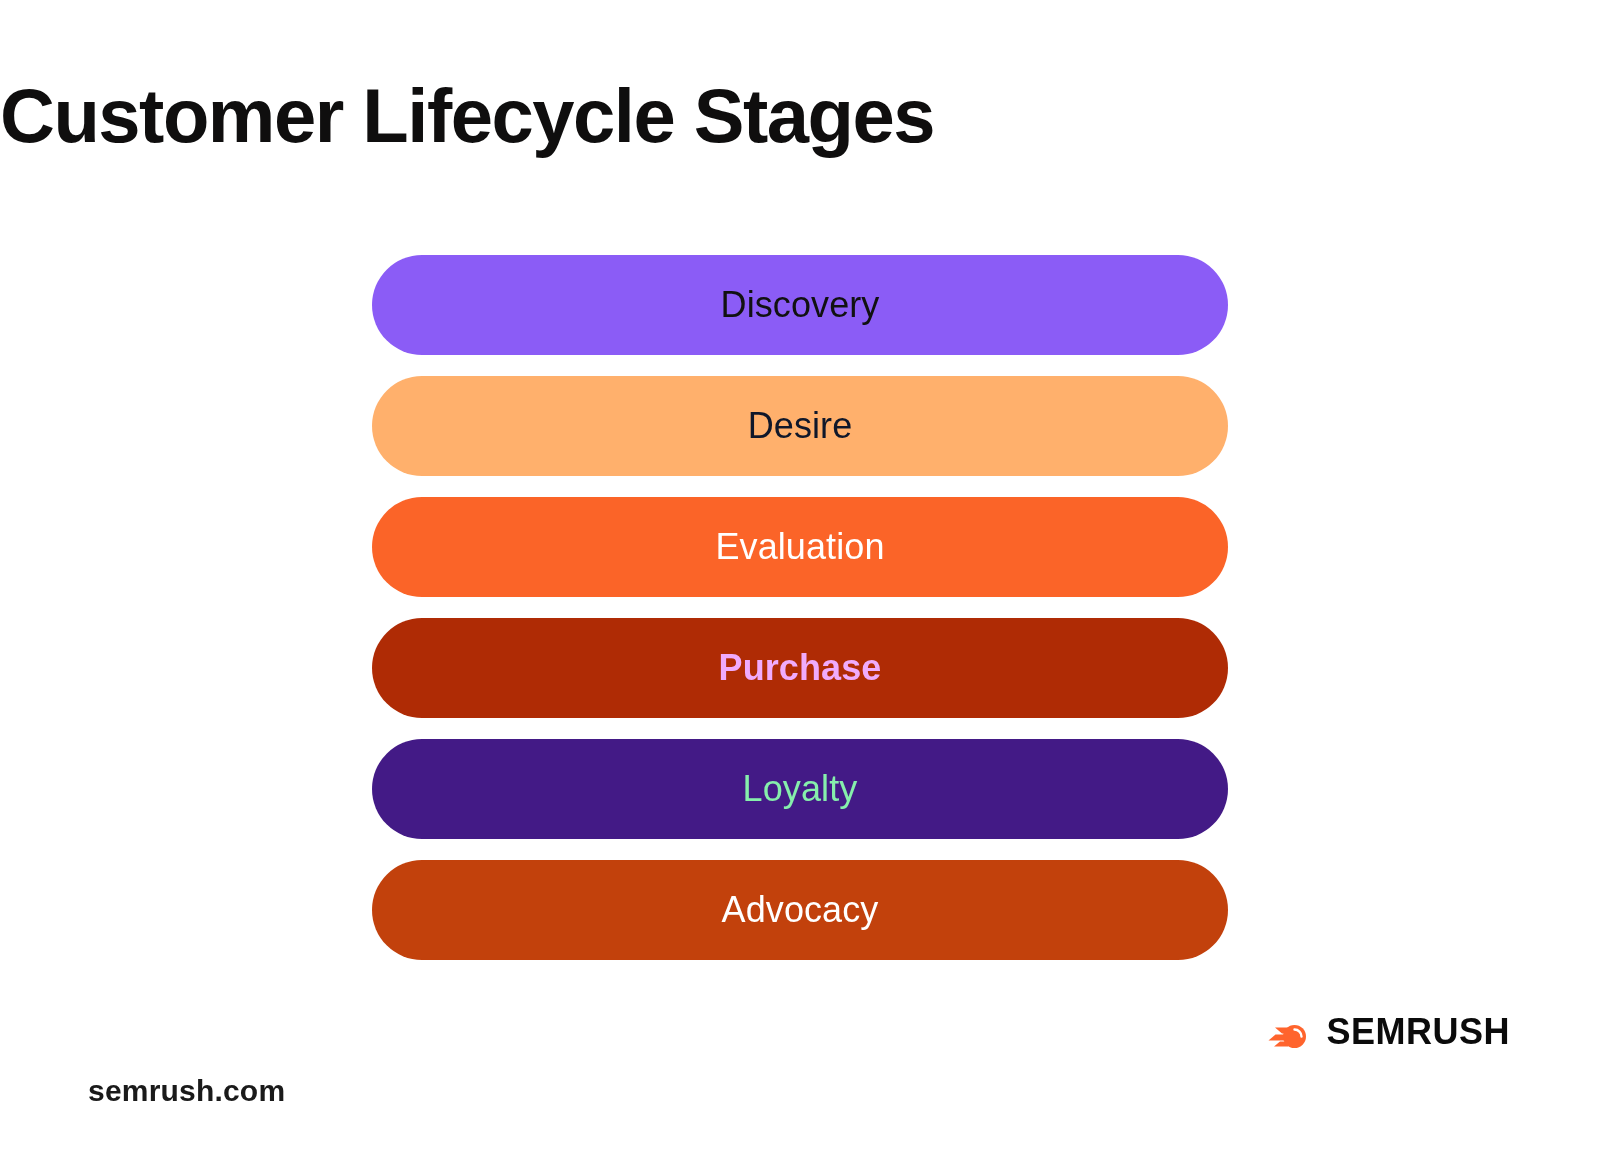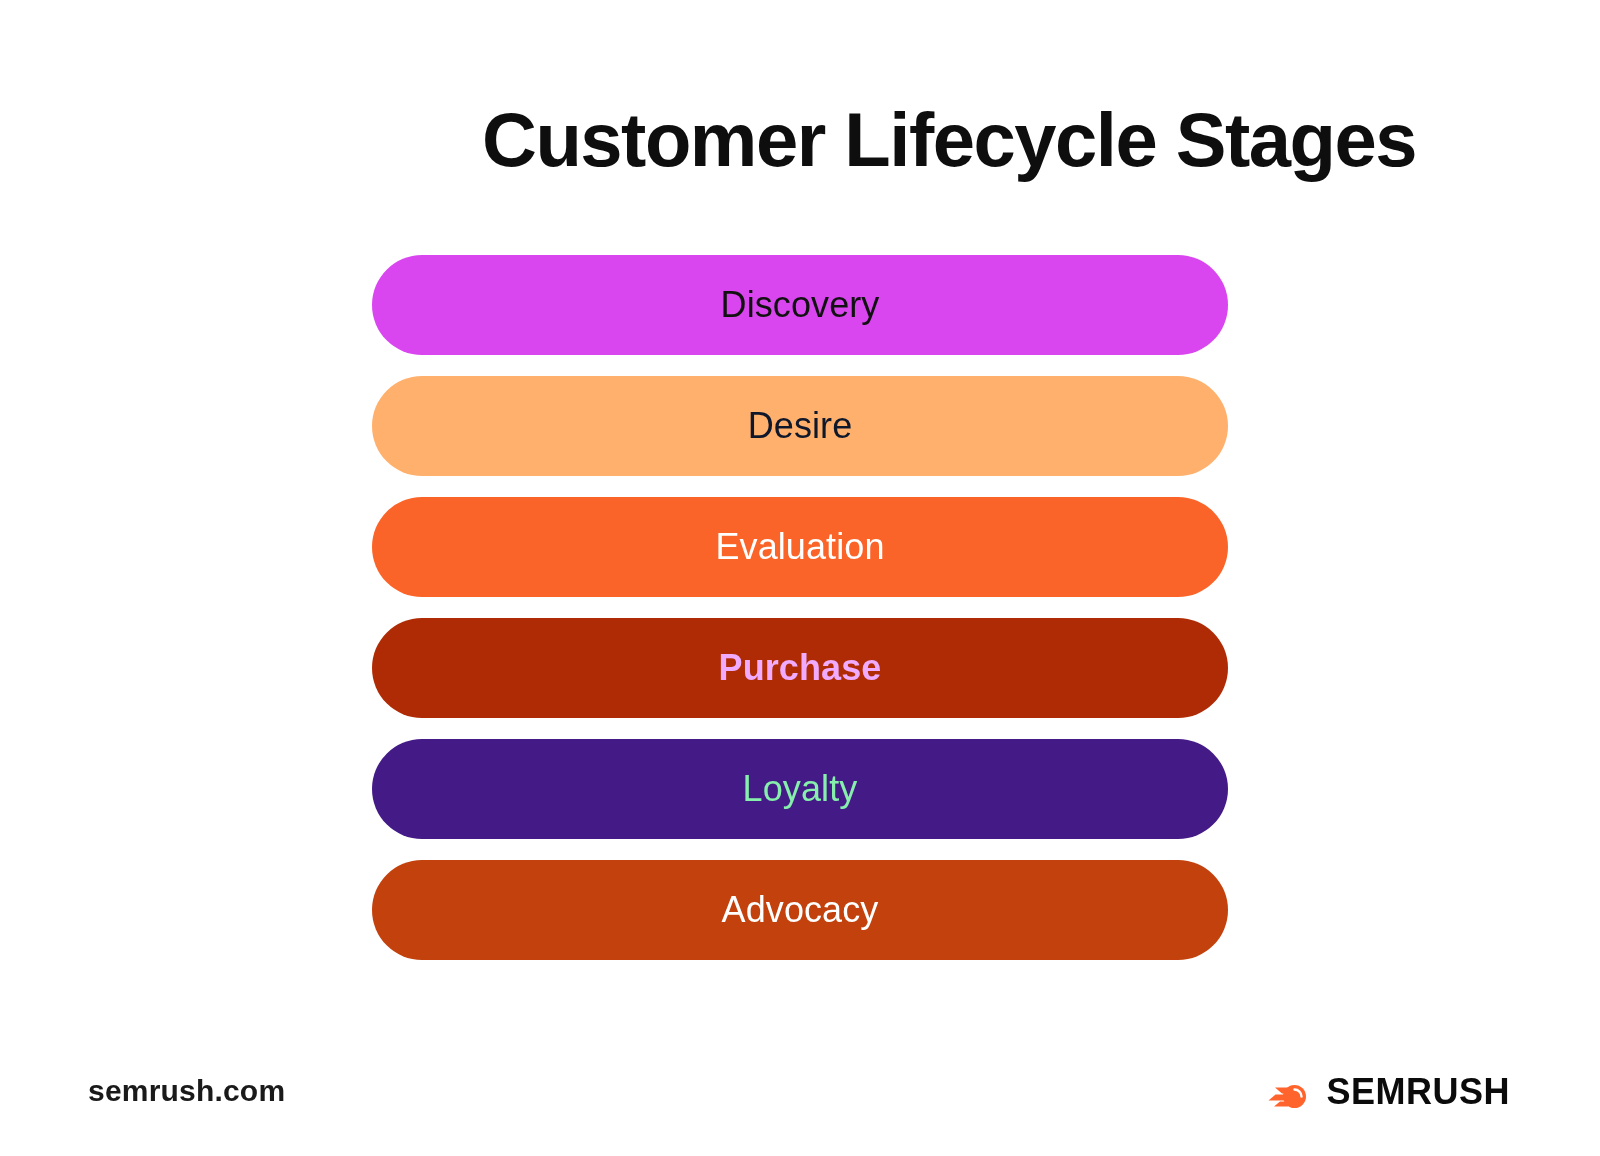--- a/index.html
+++ b/index.html
@@ -21,29 +21,28 @@
     inset: 0;
     background: #ffffff;
   }
 
   
   .title {
     position: absolute;
     top: 78px;
     left: 0;
     width: 1416px;
-    text-align: right;
+    text-align: left;
     font-family: "Liberation Sans", sans-serif;
     font-size: 76px;
     font-weight: 700;
     letter-spacing: -1.5px;
     color: #0f0e0e;
     line-height: 1;
     white-space: nowrap;
-    margin-top: 24px;
   }
 
   
   .stages {
     position: absolute;
     left: 372px;
     top: 255px;
     width: 856px;
     display: flex;
     flex-direction: column;
@@ -76,21 +75,21 @@
     font-family: "Liberation Sans", sans-serif;
     font-size: 30px;
     font-weight: 700;
     color: #1a1a1a;
     letter-spacing: 0.2px;
   }
 
   .brand {
     position: absolute;
     right: 90px;
-    top: 1068px;
+    top: 1008px;
     height: 48px;
     display: flex;
     align-items: center;
     gap: 14px;
   }
 
   .brand-mark {
     width: 50px;
     height: 40px;
     display: block;
@@ -107,21 +106,21 @@
 </style>
 </head>
 <body style="background: rgb(255, 255, 255);">
 
 <div class="canvas">
 
   <div class="title" style="color: rgb(15, 14, 14);">Customer Lifecycle Stages</div>
 
   <div class="stages">
 
-    <div class="stage-bar" style="background: #d946ef;">
+    <div class="stage-bar" style="background: #8b5cf6;">
       <span class="stage-label" style="color: rgb(17, 17, 17);">Discovery</span>
     </div>
 
     <div class="stage-bar" style="background: rgb(255, 176, 108);">
       <span class="stage-label" style="color: #0f172a;">Desire</span>
     </div>
 
     <div class="stage-bar" style="background: rgb(251, 100, 40);">
       <span class="stage-label" style="color: rgb(255, 255, 255); text-align: right;">Evaluation</span>
     </div>

